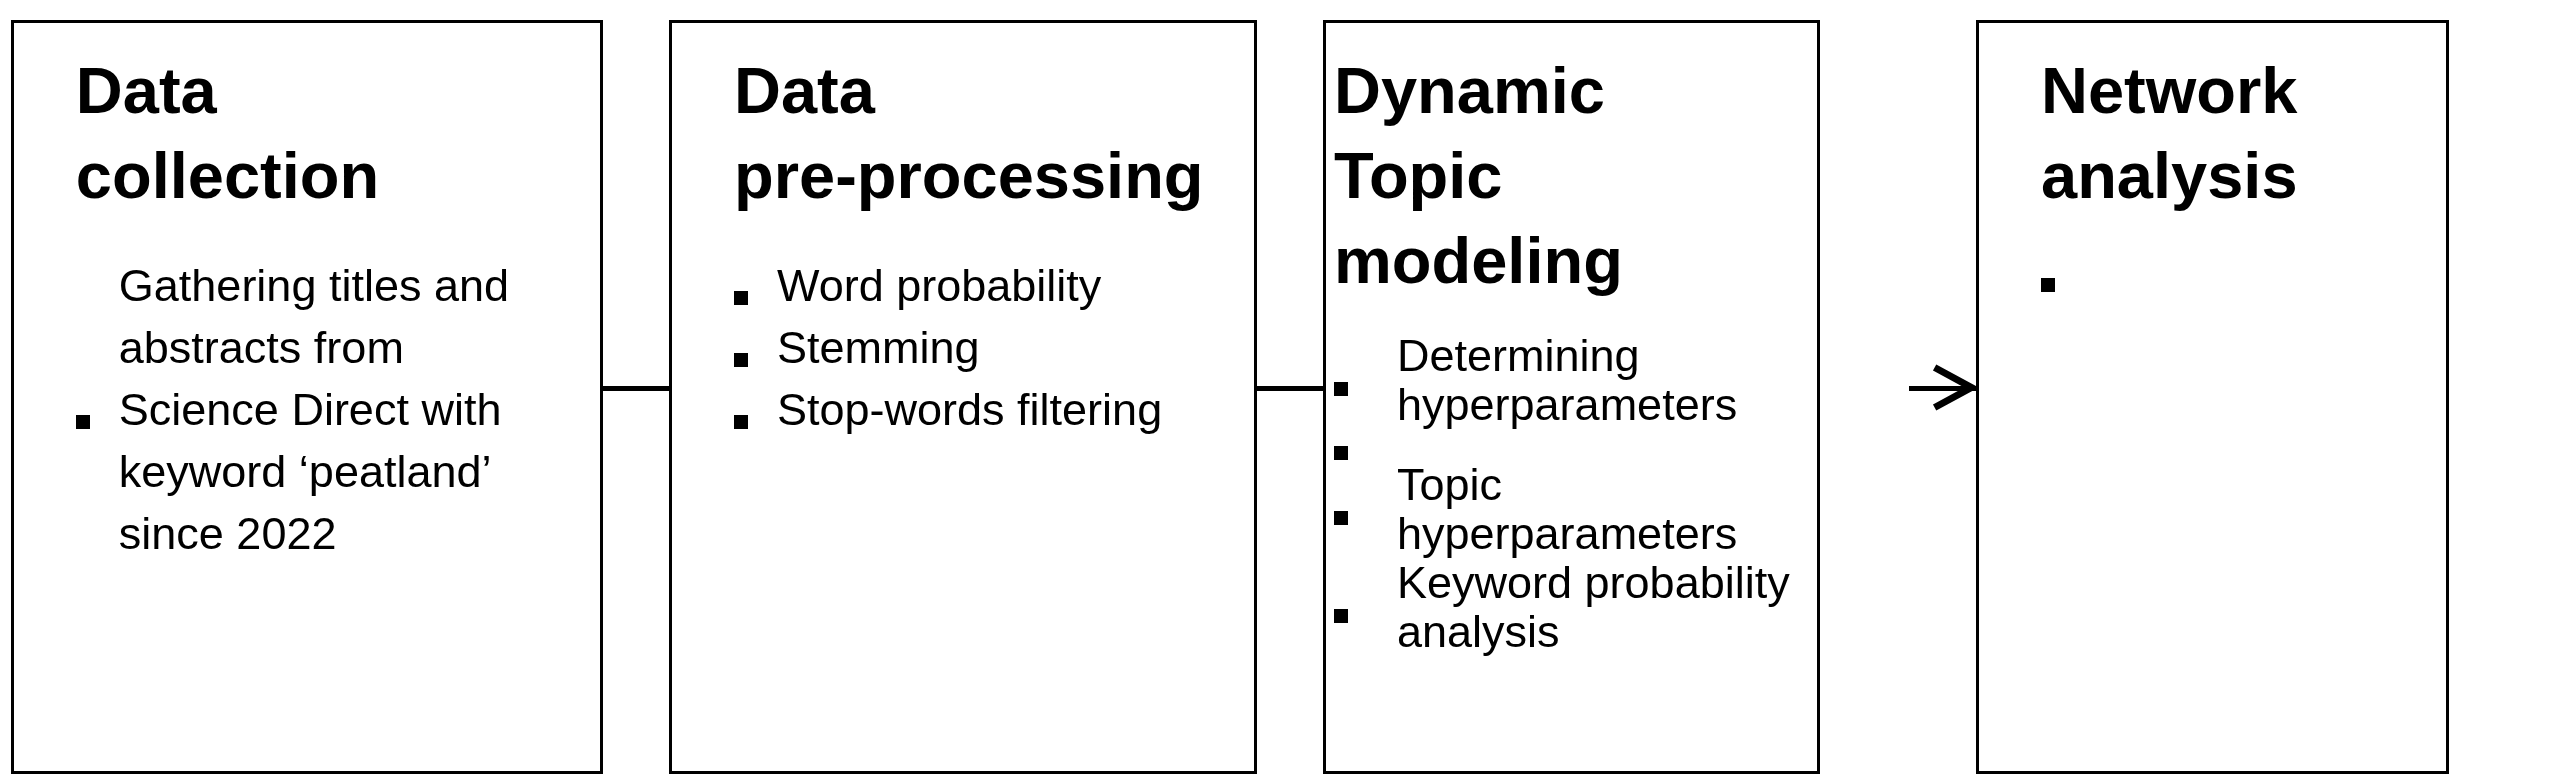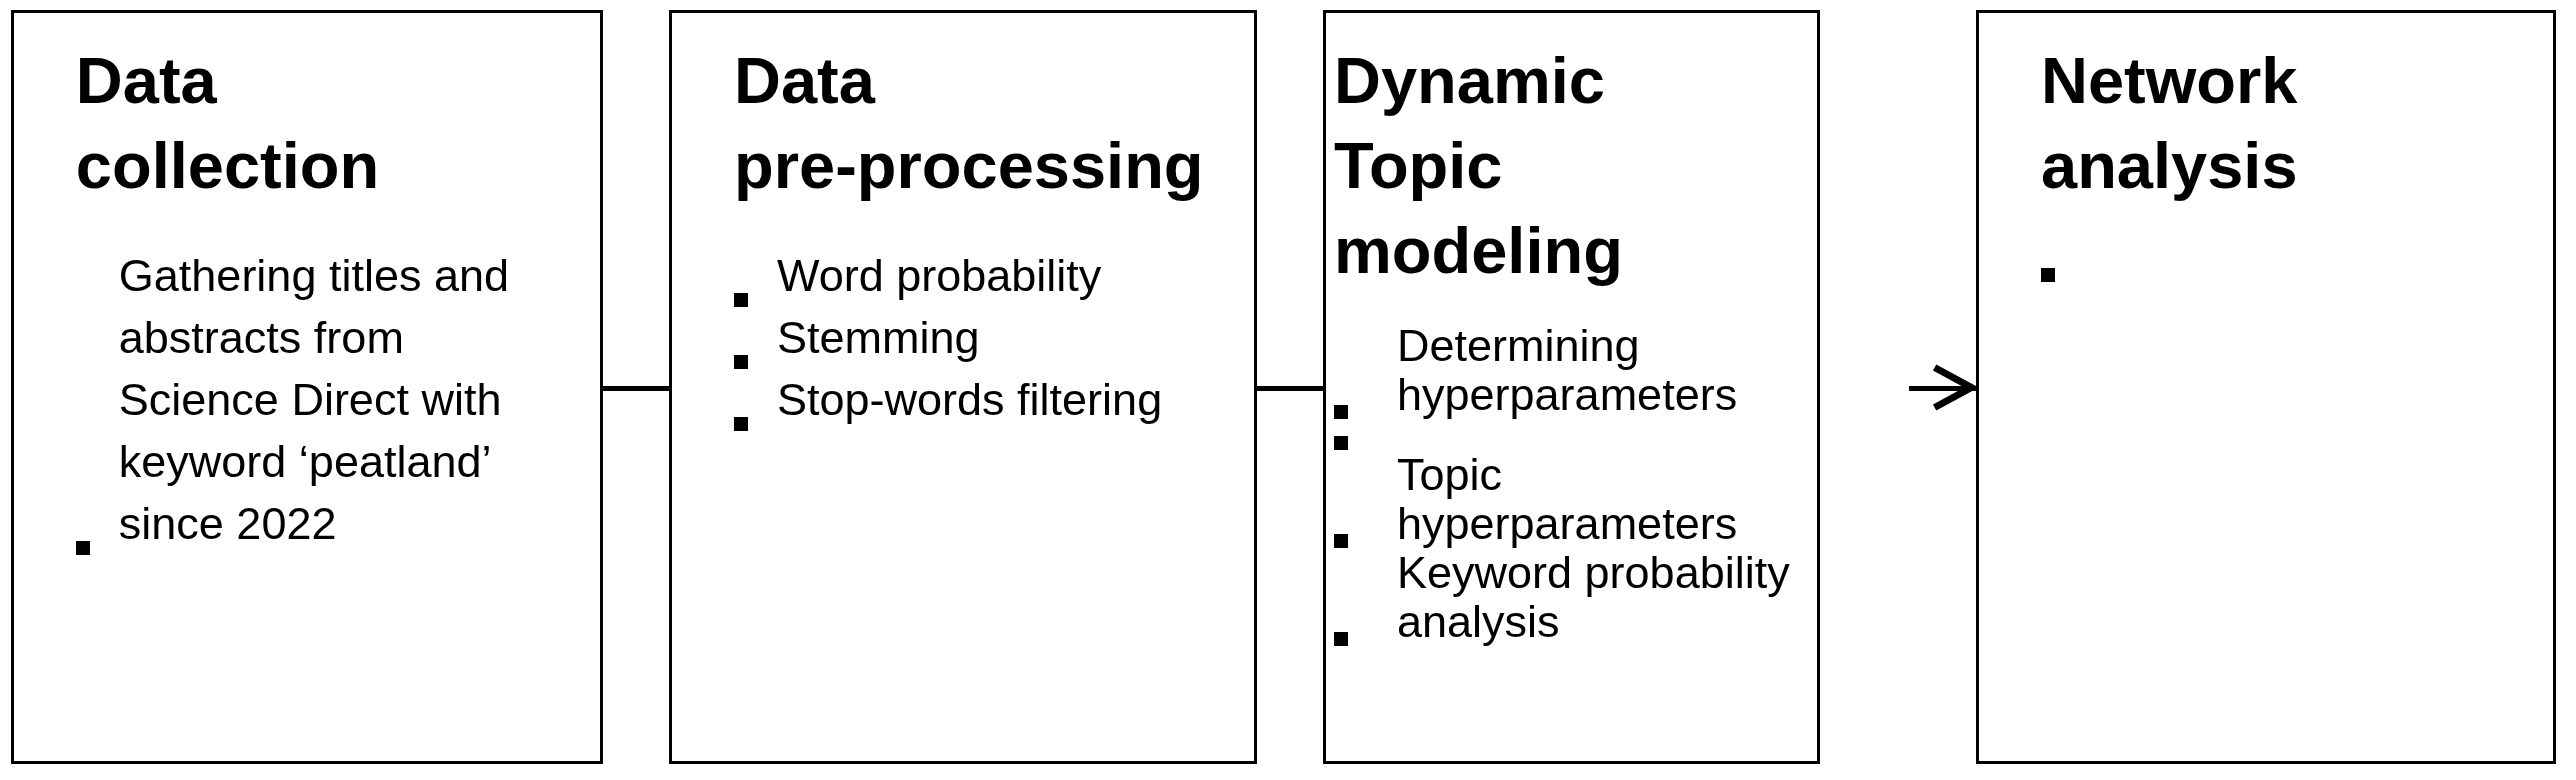--- a/index.html
+++ b/index.html
@@ -11,42 +11,42 @@
     position: relative;
     width: 2576px;
     height: 781px;
     background: #ffffff;
     font-family: "Liberation Sans", sans-serif;
     color: #000000;
     overflow: hidden;
   }
   .box {
     position: absolute;
-    top: 10px;
+    top: 20px;
     height: 754px;
     box-sizing: border-box;
     border: 3.9px solid #000000;
     background: #ffffff;
     padding: 25px 21.6px 0 62px;
   }
   .box-title {
     margin: 0 0 37px 0;
     font-size: 65px;
     font-weight: 700;
     line-height: 85px;
     white-space: pre-line;
   }
   .bullets {
     list-style: none;
     margin: 0;
     padding: 0;
   }
   .bullet {
     display: flex;
-    align-items: flex-end;
+    align-items: center;
     margin: 0;
   }
   .marker {
     flex: 0 0 auto;
     width: 14px;
     height: 14px;
     margin: 23px 29px 0 0;
     background: #000000;
   }
   .item-text {
@@ -128,21 +128,21 @@
         <span class="item-text">Topic hyperparameters</span>
       </li>
       <li class="bullet">
         <span class="marker"></span>
         <span class="item-text">Keyword probability
 analysis</span>
       </li>
     </ul>
   </section>
 
-  <section class="box" style="left:1976px; width:580px;">
+  <section class="box" style="left:1976px; width:473px;">
     <h2 class="box-title">Network
 analysis</h2>
     <ul class="bullets">
       <li class="bullet">
         <span class="marker"></span>
       </li>
     </ul>
   </section>
 
   <div class="connector" style="left:602px; width:69px;"></div>

